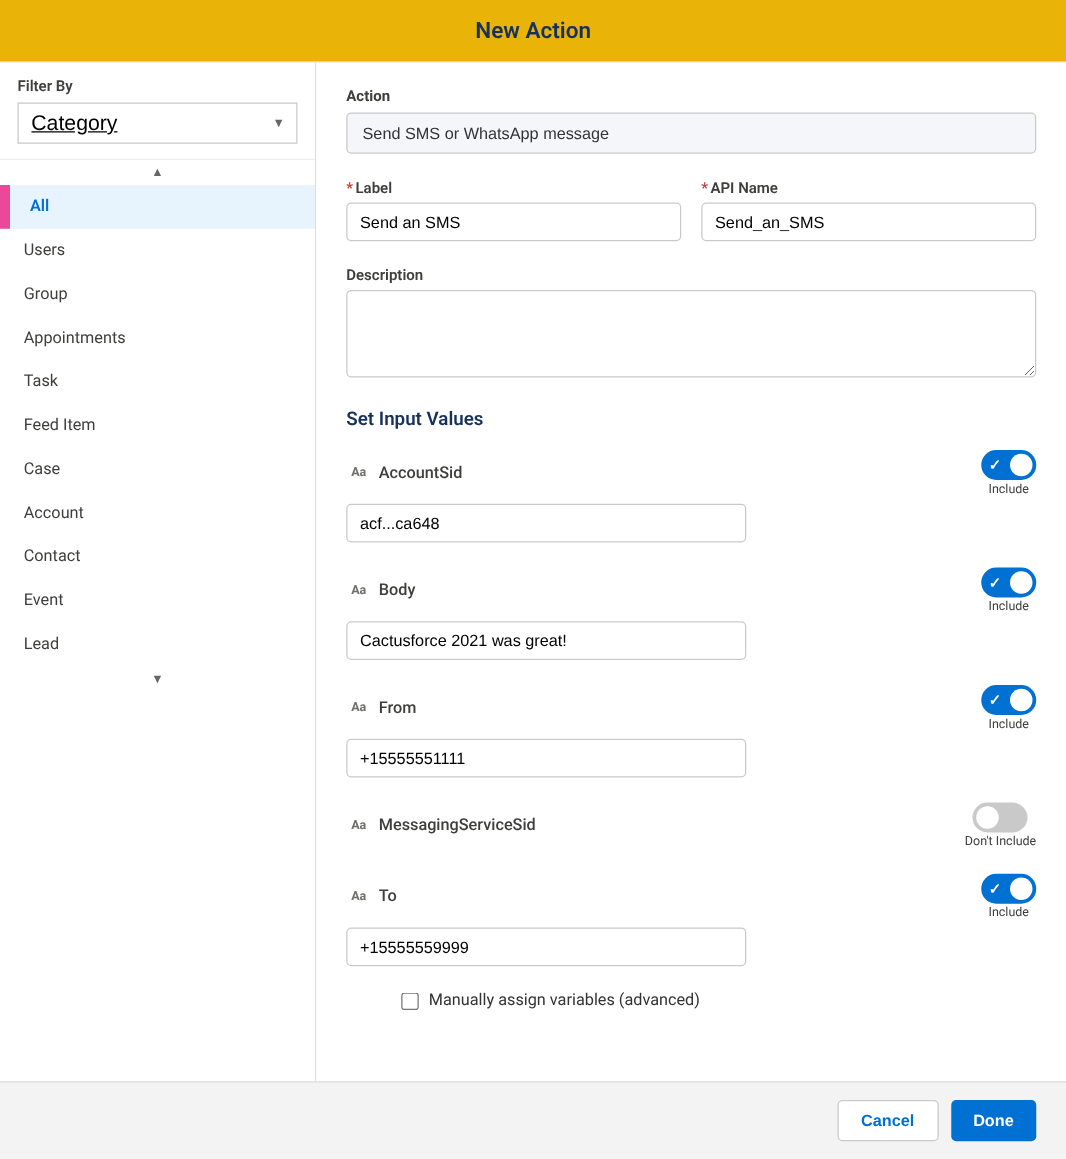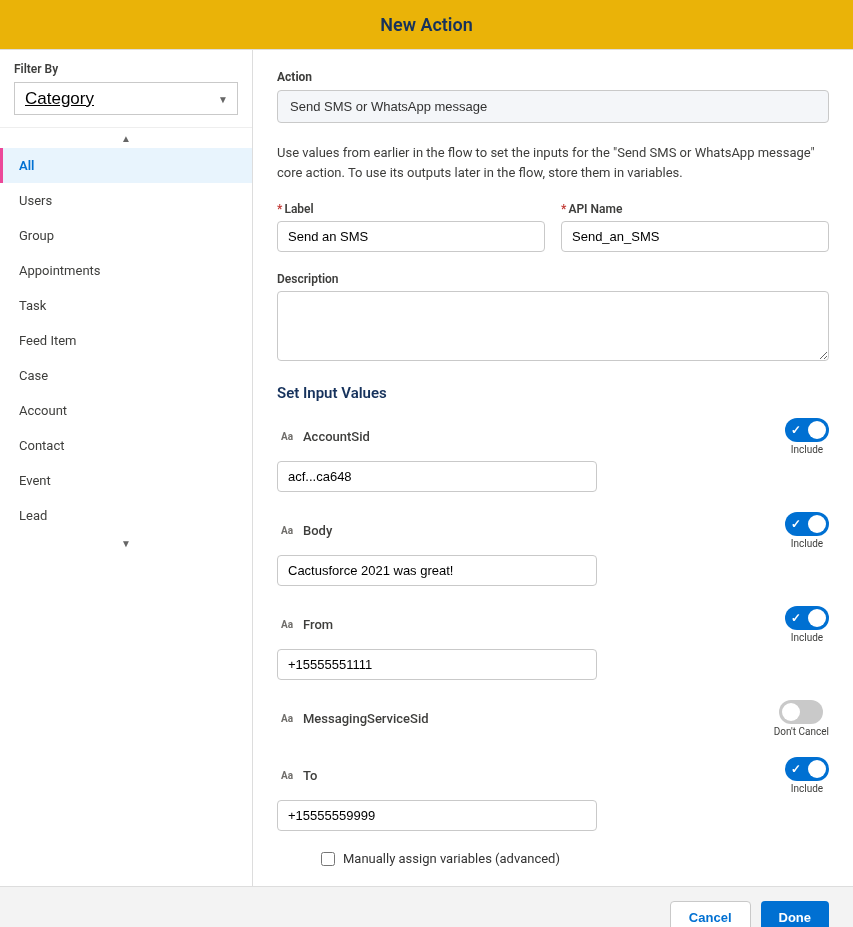--- a/index.html
+++ b/index.html
@@ -105,21 +105,21 @@
     .sidebar-item {
       padding: 10px 16px;
       cursor: pointer;
       font-size: 13px;
       color: #3e3e3c;
       border-left: 3px solid transparent;
     }
 
     .sidebar-item.active {
       background: #e8f4fd;
-      border-left: 3px solid #ec4899;
+      border-left: 8px solid #ec4899;
       color: #0070d2;
       font-weight: 600;
     }
 
     
     .main-content {
       flex: 1;
       padding: 20px 24px;
       overflow-y: auto;
       background: #fff;
@@ -412,21 +412,20 @@
       </div>
     </div>
 
     <div class="main-content">
 
       <div class="action-section">
         <div class="action-label">Action</div>
         <input class="action-input" type="text" readonly="" value="Send SMS or WhatsApp message" style="">
       </div>
 
-      <div class="info-text">Use values from earlier in the flow to set the inputs for the "Send SMS or WhatsApp message" core action. To use its outputs later in the flow, store them in variables.</div>
 
       <div class="form-row">
         <div class="form-group">
           <label>
             <span class="required-star">*</span><span>Label</span>
           </label>
           <input class="form-input" type="text" value="Send an SMS" style="">
         </div>
         <div class="form-group">
           <label>
@@ -506,21 +505,21 @@
         <div class="input-value-header">
           <div class="input-value-label">
             <span class="type-icon">Aa</span>
             <span>MessagingServiceSid</span>
           </div>
           <div class="toggle-group">
             <label class="toggle-switch">
               <input type="checkbox" style="">
               <span class="toggle-slider"></span>
             </label>
-            <span class="toggle-label">Don't Cancel</span>
+            <span class="toggle-label">Don't Include</span>
           </div>
         </div>
       </div>
 
       <div class="input-value-row">
         <div class="input-value-header">
           <div class="input-value-label">
             <span class="type-icon">Aa</span>
             <span>To</span>
           </div>

